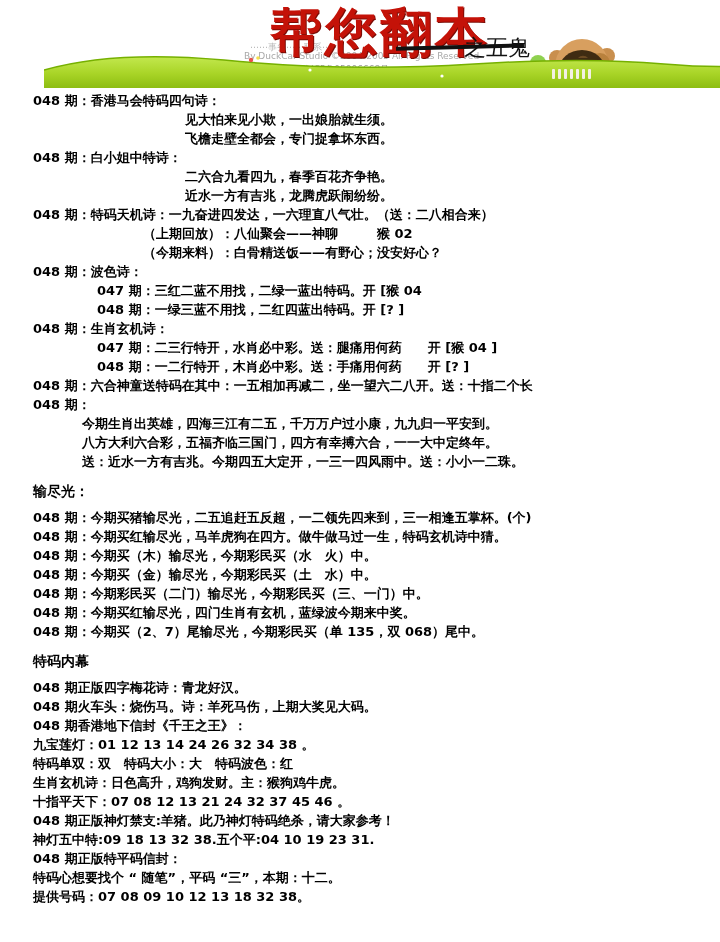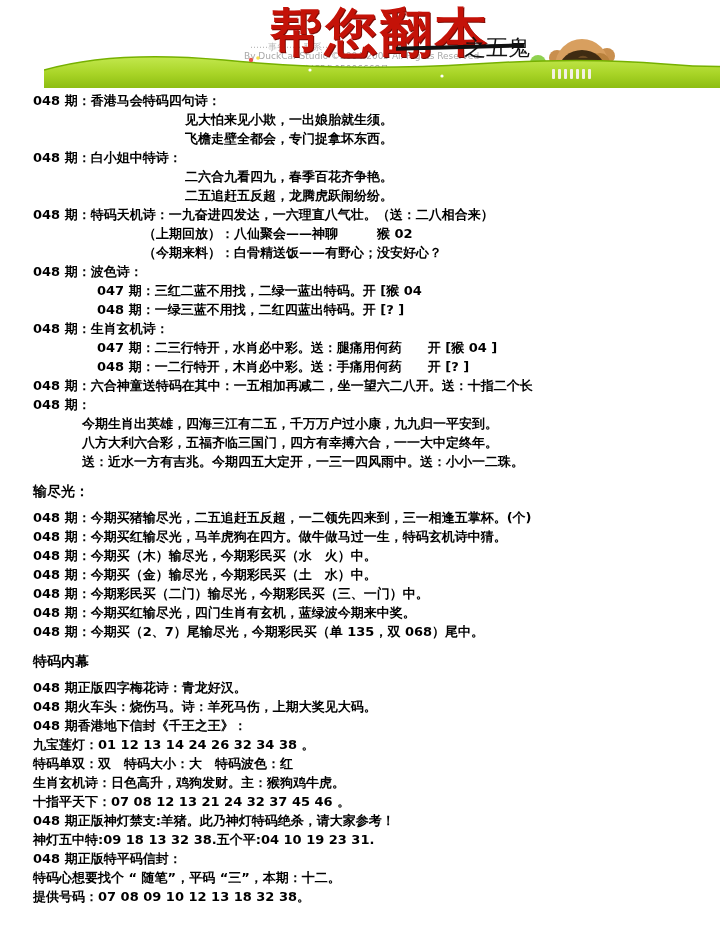--- a/index.html
+++ b/index.html
@@ -90,21 +90,21 @@
     </g>
   </svg>
 </div>
 
 <div class="content">
     <div class="line ind0">048 期：香港马会特码四句诗：</div>
     <div class="line ind4">见大怕来见小欺，一出娘胎就生须。</div>
     <div class="line ind4">飞檐走壁全都会，专门捉拿坏东西。</div>
     <div class="line ind0">048 期：白小姐中特诗：</div>
     <div class="line ind4">二六合九看四九，春季百花齐争艳。</div>
-    <div class="line ind4">二五追赶五反超，龙腾虎跃闹纷纷。</div>
+    <div class="line ind4">近水一方有吉兆，龙腾虎跃闹纷纷。</div>
     <div class="line ind0">048 期：特码天机诗：一九奋进四发达，一六理直八气壮。（送：二八相合来）</div>
     <div class="line ind3">（上期回放）：八仙聚会——神聊　　　猴 02</div>
     <div class="line ind3">（今期来料）：白骨精送饭——有野心；没安好心？</div>
     <div class="line ind0">048 期：波色诗：</div>
     <div class="line ind2">047 期：三红二蓝不用找，二绿一蓝出特码。开 [猴 04</div>
     <div class="line ind2">048 期：一绿三蓝不用找，二红四蓝出特码。开 [? ]</div>
     <div class="line ind0">048 期：生肖玄机诗：</div>
     <div class="line ind2">047 期：二三行特开，水肖必中彩。送：腿痛用何药　　开 [猴 04 ]</div>
     <div class="line ind2">048 期：一二行特开，木肖必中彩。送：手痛用何药　　开 [? ]</div>
     <div class="line ind0">048 期：六合神童送特码在其中：一五相加再减二，坐一望六二八开。送：十指二个长</div>

